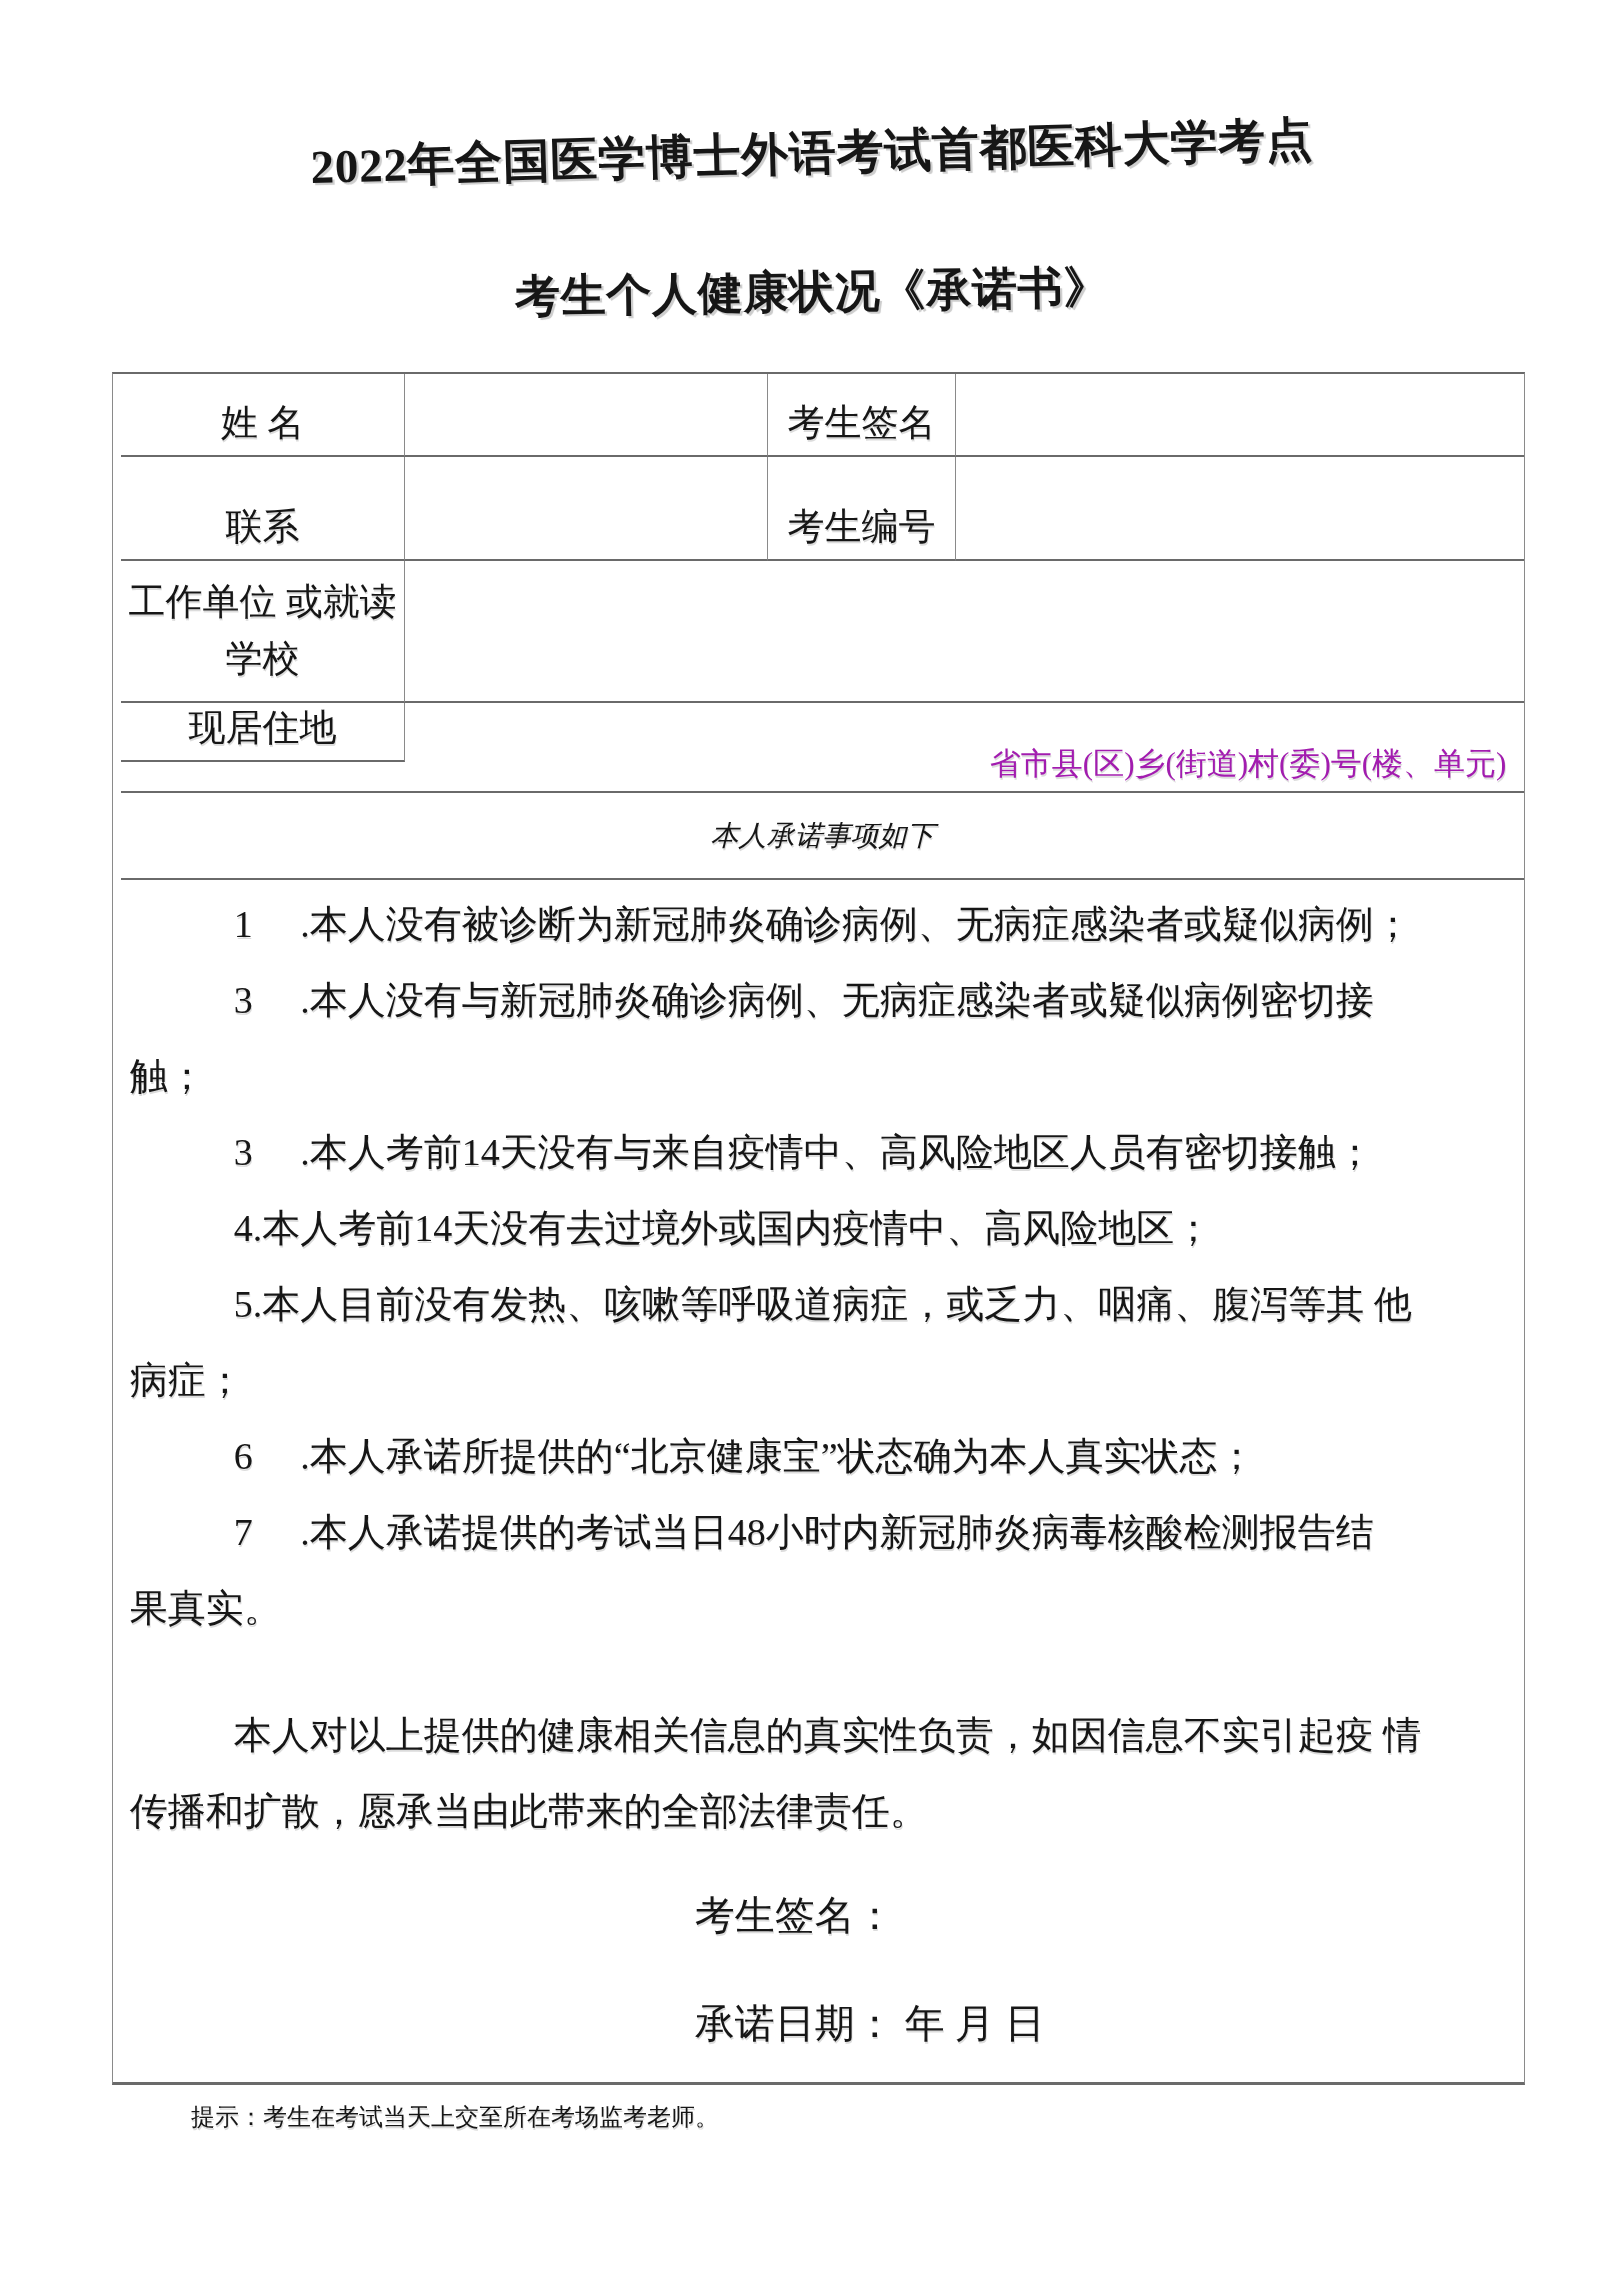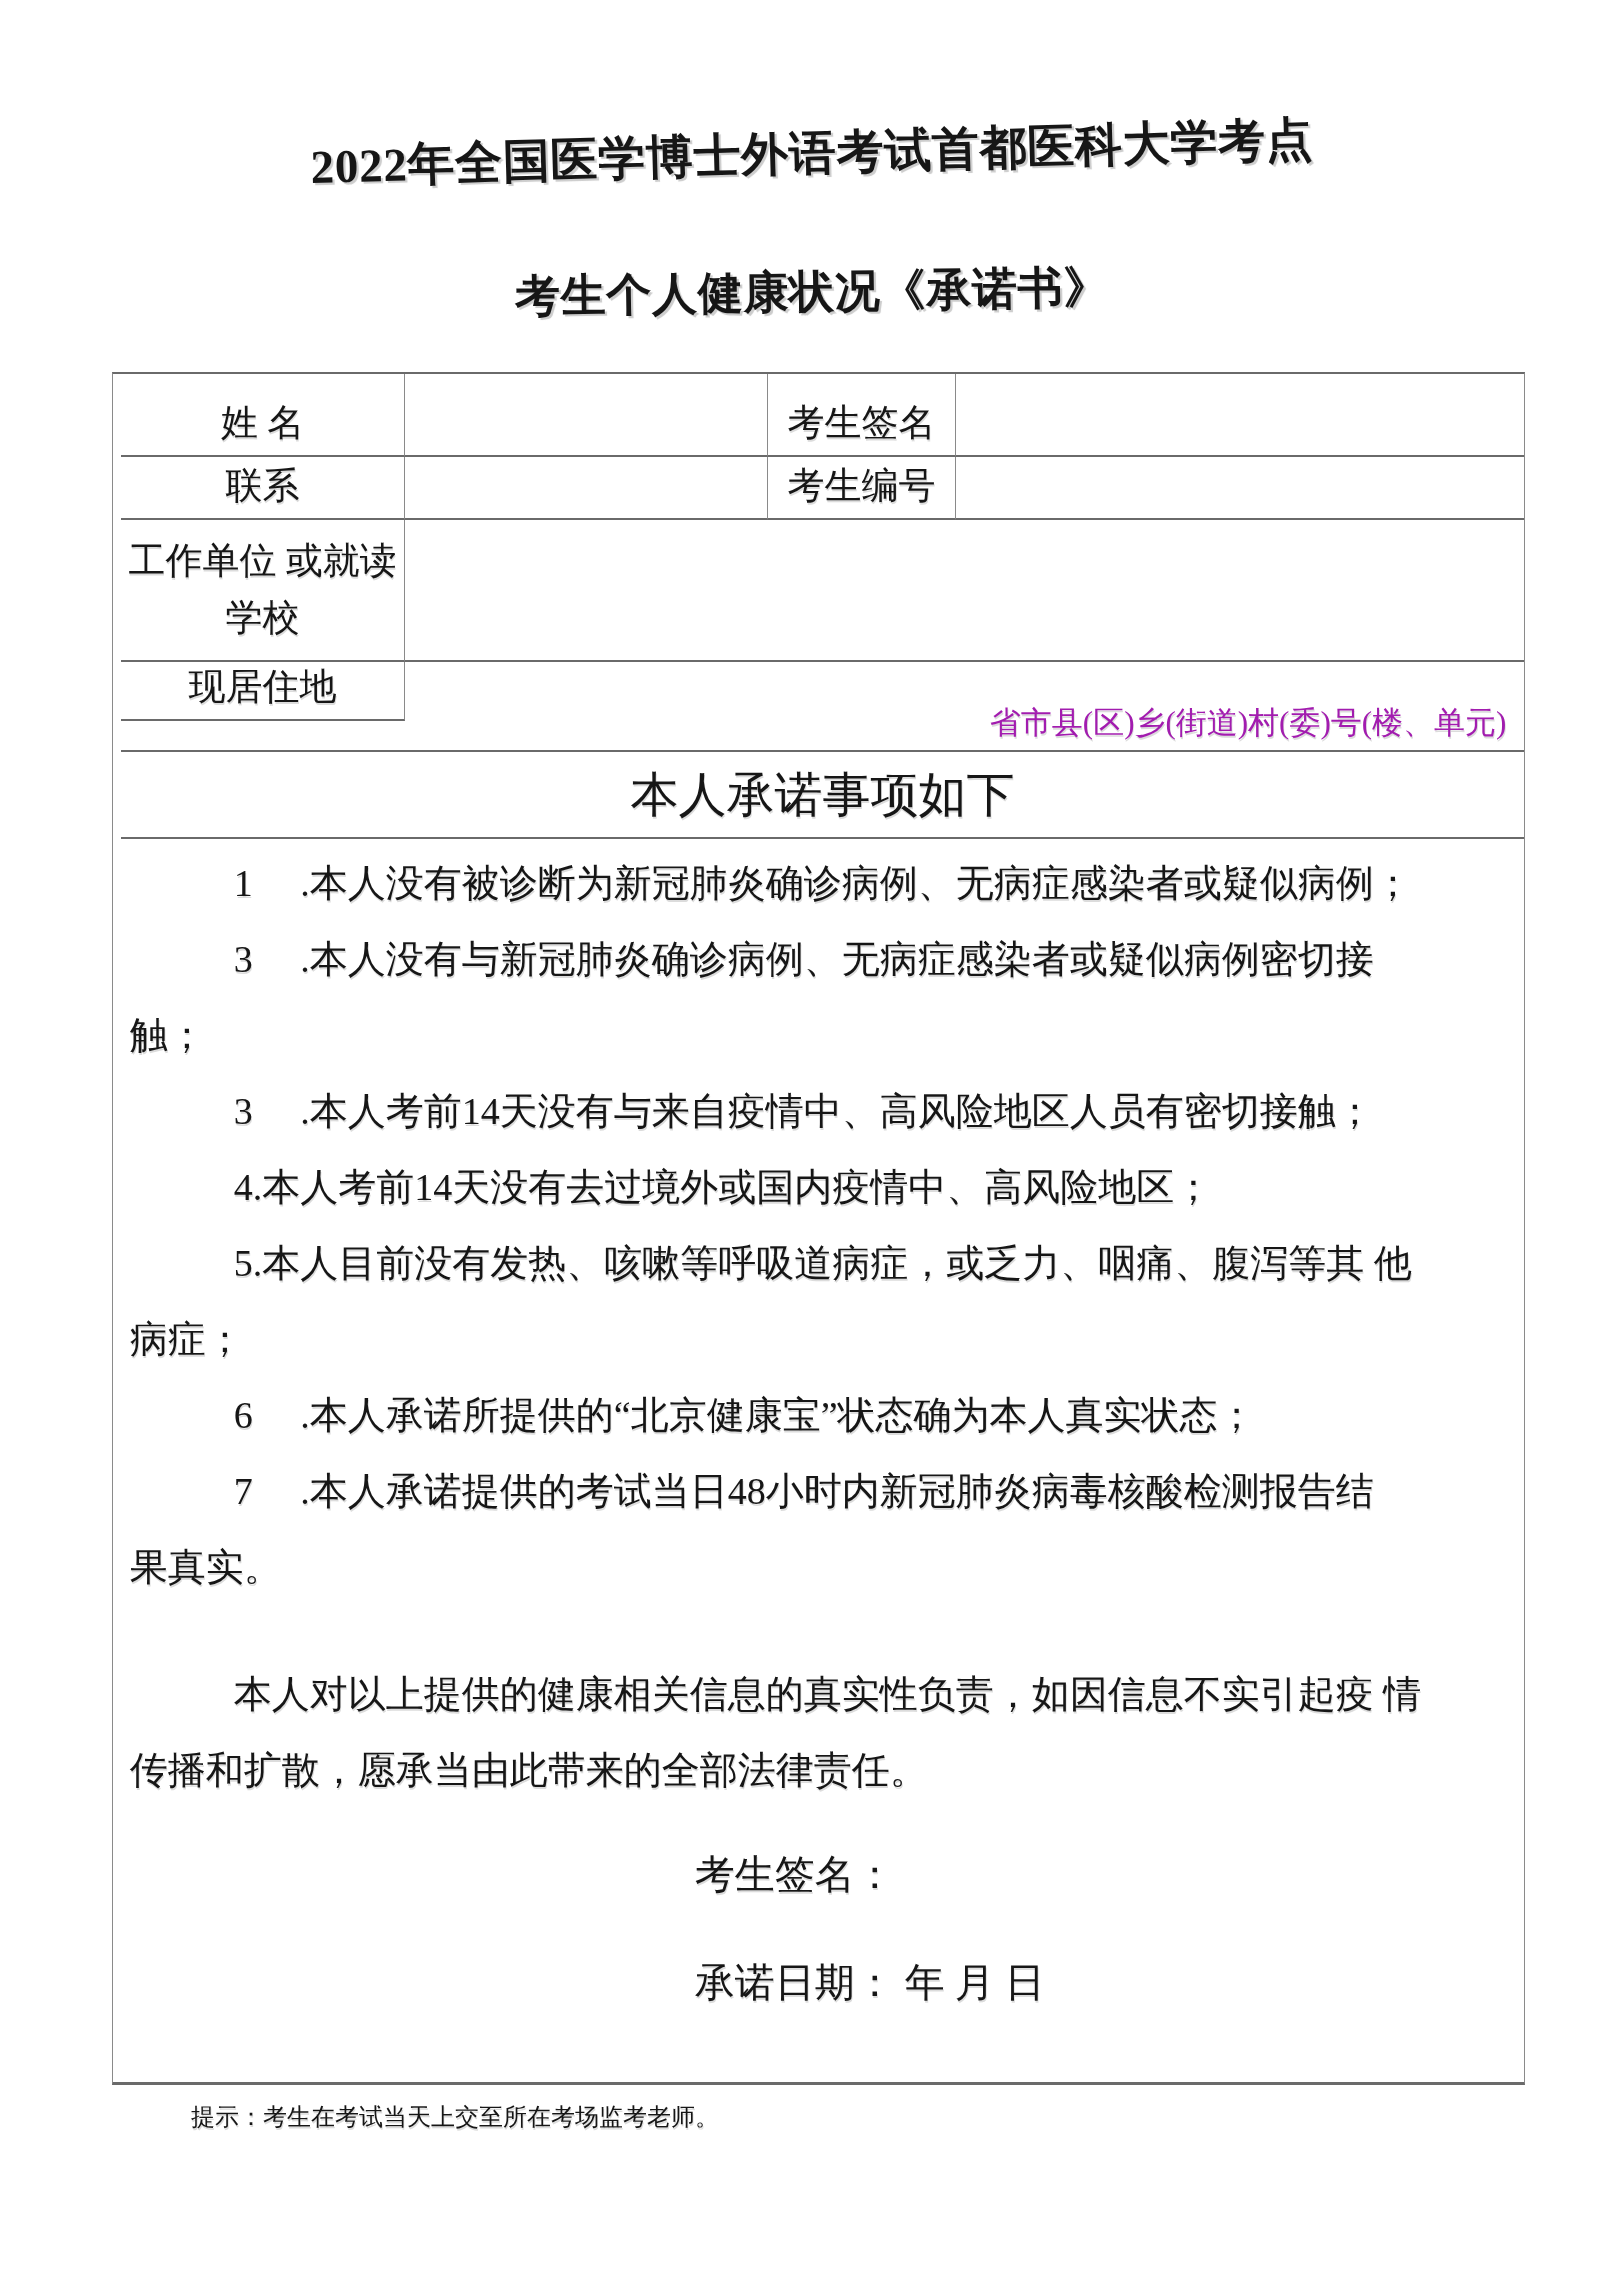--- a/index.html
+++ b/index.html
@@ -32,21 +32,21 @@
     width:1413px; height:1713px;
     box-sizing:border-box;
     border-top:2.9px solid #6a6a6a;
     border-bottom:3.7px solid #6a6a6a;
     border-left:1.5px solid #8a8a8a;
     border-right:1.5px solid #8a8a8a;
     display:flex; flex-direction:column;padding-left:8px;
   }
   .row { display:flex; }
   .r1 { height:83px; }
-  .r2 { height:63px; }
+  .r2 { height:104px; }
   .r3 { height:142px; }
   .r4 { height:90px;flex-direction:column; }
   .r5 { height:87px; }
   .r6 { flex:1; }
   .cell {
     box-sizing:border-box;
     border-right:1.5px solid #8a8a8a;
     border-bottom:2.9px solid #6a6a6a;
   }
   .row .cell:last-child { border-right:none; }
@@ -69,22 +69,23 @@
   }
   .residence-input { position:relative; }
   .residence-hint {
     position:absolute; right:17.6px; bottom:5.9px;
     font-size:31px; color:#a21caf;
     text-shadow:0.7px 1.5px 0 rgba(140,140,140,0.30);
     white-space:nowrap;
   }
   .section-cell {
     display:flex; align-items:center; justify-content:center;
-    font-size:48px;
+    font-size:28px;
     text-shadow:0.7px 1.5px 0 rgba(140,140,140,0.30);
+    font-style:italic;
   }
   .content-cell {
     padding:5.9px 19px 0 8.8px;
     font-size:38px; line-height:76px;
     text-shadow:0.7px 1.5px 0 rgba(140,140,140,0.30);
   }
   .para { margin:0; text-indent:104px; white-space:pre-wrap; }
   .decl { margin:51px 0 0 0; }
   .sigline { margin:0; padding-left:565px; font-size:40px; white-space:pre; }
   .sig1 { margin-top:29px; }

